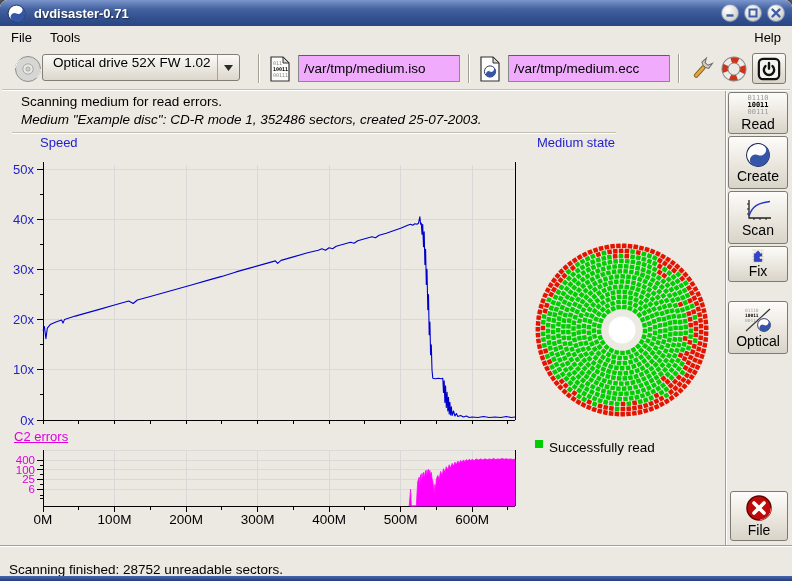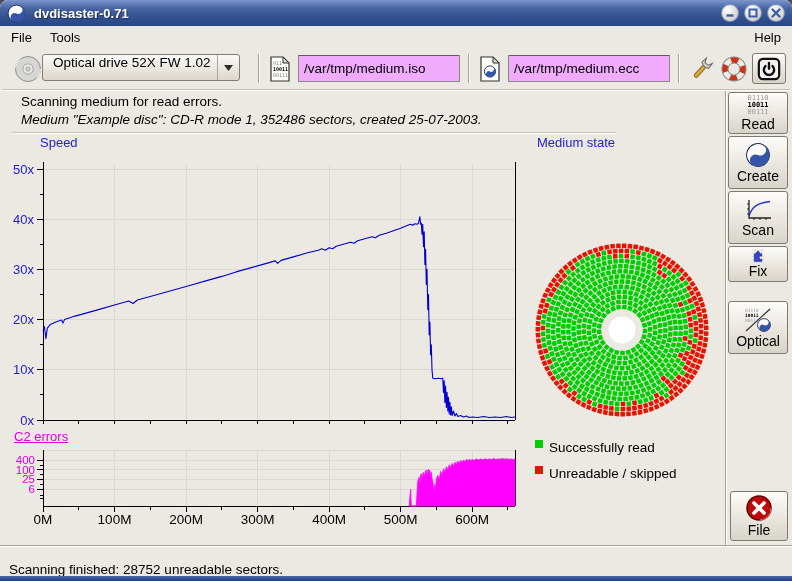--- a/index.html
+++ b/index.html
@@ -1097,24 +1097,20 @@
         <rect x="-2.25" y="-2.25" width="4.5" height="4.5" fill="#e51400" transform="translate(584.8,254.5) rotate(-386.2)"></rect>
         <circle cx="622" cy="330" r="13.5" fill="#ffffff"></circle>
       </g>
     </svg>
 
   <div id="legend">
       <div class="lrow">
         <span class="lsw" style="background: rgb(0, 206, 0);"></span>
         <span>Successfully read</span>
       </div>
-      <div class="lrow">
-        <span class="lsw" style="background: rgb(229, 20, 0);"></span>
-        <span>Unreadable / skipped</span>
-      </div>
     </div>
 
   <div class="vsep"></div>
   <div id="sidebar">
       <div class="gbtn" style="top: 92px; height: 42px;">
         <div class="bin">
           <span class="g">01110</span>
           <span class="b">10011</span>
           <span class="g">00111</span>
         </div>

